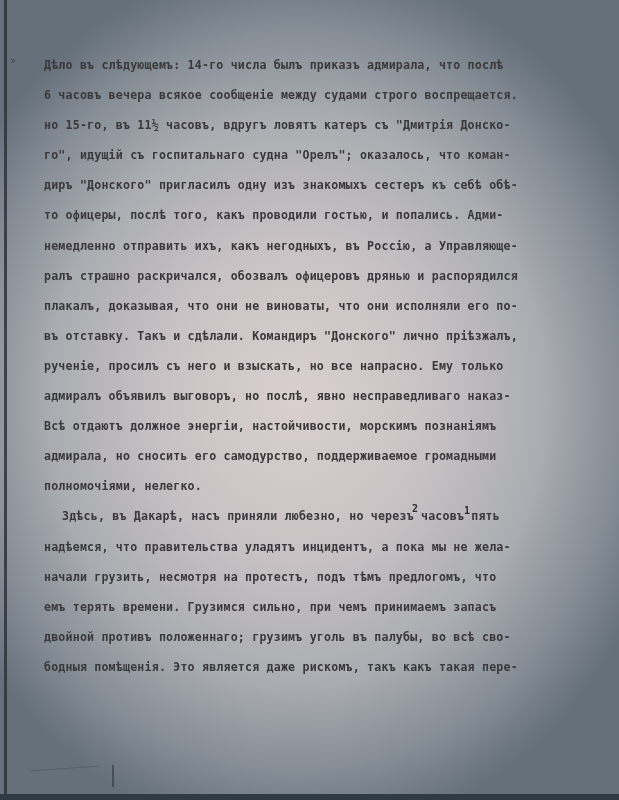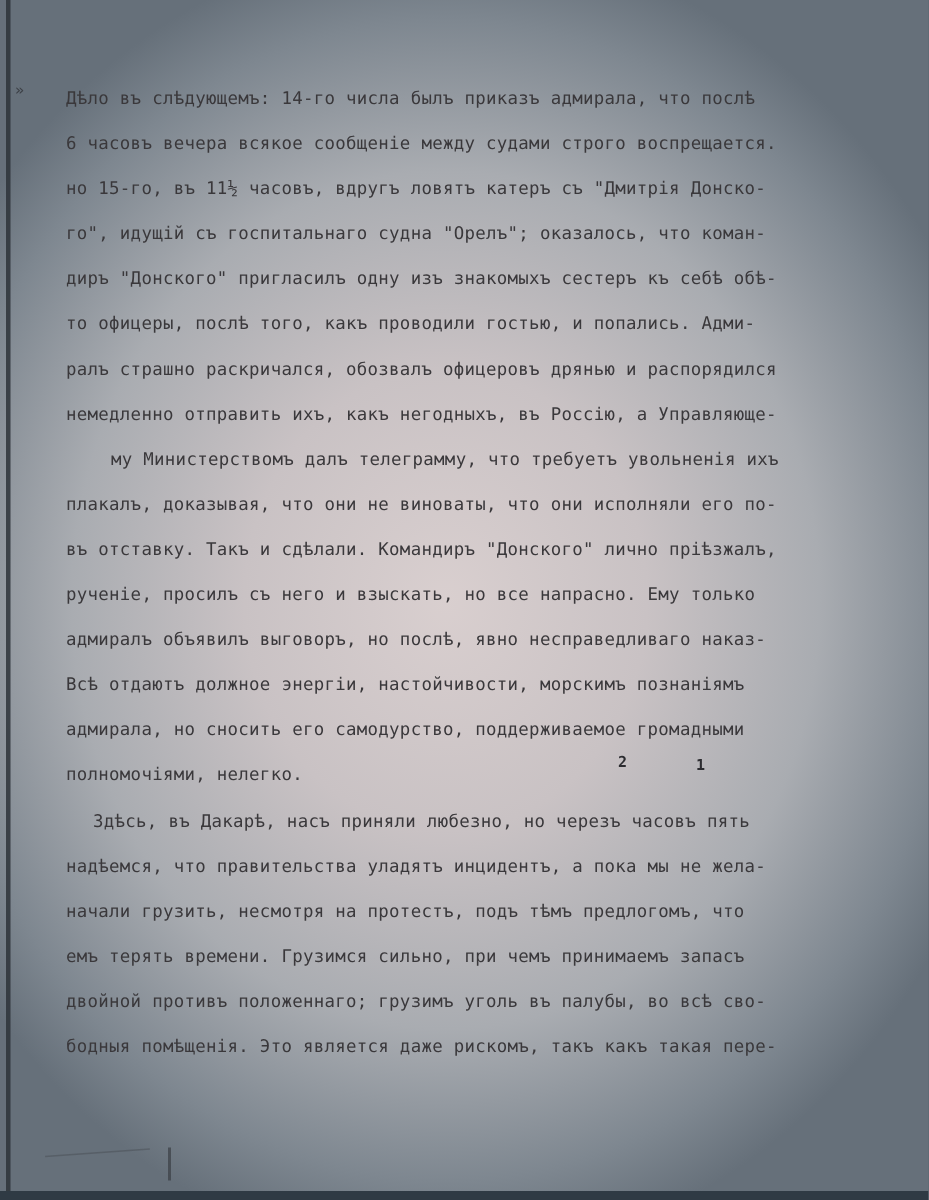--- a/index.html
+++ b/index.html
@@ -26,21 +26,21 @@
     position: absolute; left: 10px; top: 55px; font-size: 10px; color: #3d4147;
   }
   .text {
     position: absolute; left: 44px; top: 50px; width: 560px;
     color: #3a383b;
     font-size: 11.6px; letter-spacing: 0.2px;
     filter: blur(0.45px);
   }
   .line {
     height: 30.1px; line-height: 30.1px; white-space: nowrap;
-    font-weight: normal;
+    font-weight: bold;
   }
   .indent1 { padding-left: 18px; }
   .indent2 { padding-left: 30px; }
   .pencil {
     position: absolute; color: #2c2c30; font-size: 10px; font-weight: bold;
   }
   .stroke {
     position: absolute; background: #3b3f45;
   }
 </style>
@@ -52,23 +52,22 @@
   <div class="margin-mark">»</div>
 
   <div class="text">
     <div>
       <div class="line">Дѣло въ слѣдующемъ: 14-го числа былъ приказъ адмирала, что послѣ</div>
       <div class="line">6 часовъ вечера всякое сообщенiе между судами строго воспрещается.</div>
       <div class="line">но 15-го, въ 11½ часовъ, вдругъ ловятъ катеръ съ "Дмитрiя Донско-</div>
       <div class="line">го", идущiй съ госпитальнаго судна "Орелъ"; оказалось, что коман-</div>
       <div class="line">диръ "Донского" пригласилъ одну изъ знакомыхъ сестеръ къ себѣ обѣ-</div>
       <div class="line">то офицеры, послѣ того, какъ проводили гостью, и попались. Адми-</div>
+      <div class="line">немедленно отправить ихъ, какъ негодныхъ, въ Россiю, а Управляюще-</div>
       <div class="line">ралъ страшно раскричался, обозвалъ офицеровъ дрянью и распорядился</div>
-      <div class="line">немедленно отправить ихъ, какъ негодныхъ, въ Россiю, а Управляюще-</div>
-      <div class="line indent2">му Министерствомъ далъ телеграмму, что требуетъ увольненiя ихъ</div>
       <div class="line">плакалъ, доказывая, что они не виноваты, что они исполняли его по-</div>
       <div class="line">въ отставку. Такъ и сдѣлали. Командиръ "Донского" лично прiѣзжалъ,</div>
       <div class="line">рученiе, просилъ съ него и взыскать, но все напрасно. Ему только</div>
       <div class="line">адмиралъ объявилъ выговоръ, но послѣ, явно несправедливаго наказ-</div>
       <div class="line">Всѣ отдаютъ должное энергiи, настойчивости, морскимъ познанiямъ</div>
       <div class="line">адмирала, но сносить его самодурство, поддерживаемое громадными</div>
       <div class="line">полномочiями, нелегко.</div>
     </div>
     <div>
       <div class="line indent1">Здѣсь, въ Дакарѣ, насъ приняли любезно, но черезъ часовъ пять</div>

